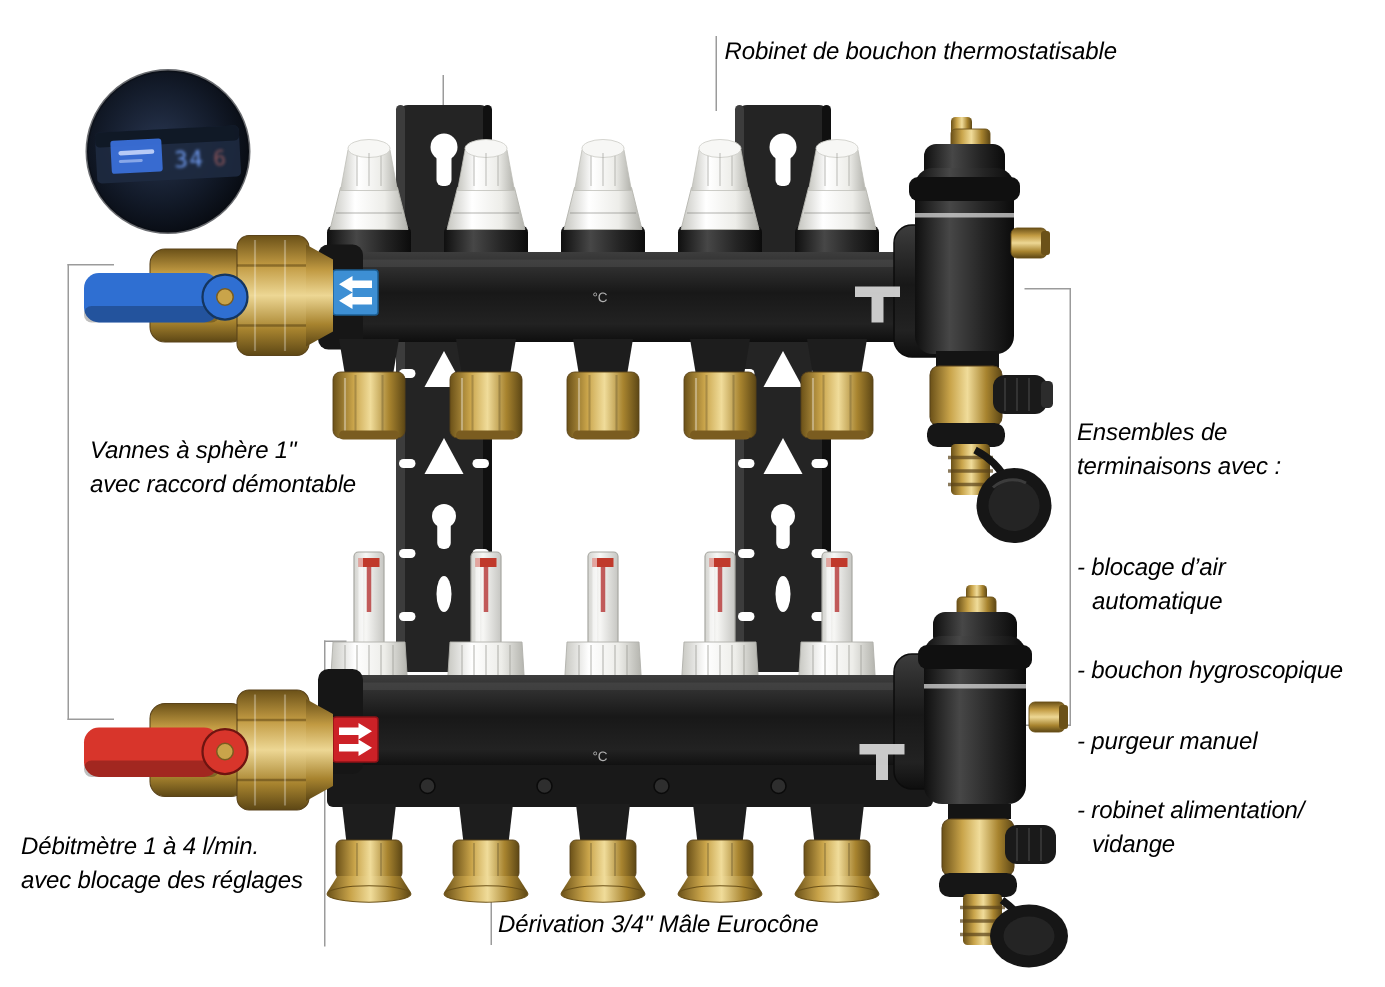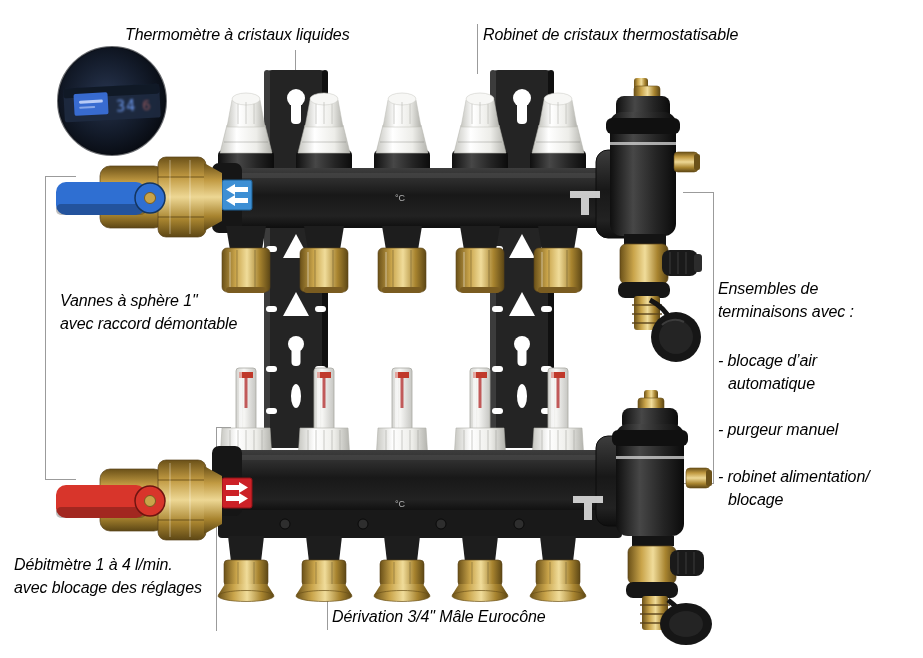--- a/index.html
+++ b/index.html
@@ -6,21 +6,21 @@
   .stage{
     position:relative;width:923px;height:658px;background:#fff;overflow:hidden;
     font-family:"Liberation Sans",sans-serif;
   }
   .lbl{
     position:absolute;z-index:3;font-style:italic;color:#000;
     font-size:16px;line-height:1.45;white-space:pre-line;letter-spacing:-0.1px;
   }
   .right-block{width:200px;}
   .right-block .item{padding-left:10px;text-indent:-10px;}
-  .right-block .title{margin-bottom:2px;}
+  .right-block .title{margin-bottom:20px;}
   .line{position:absolute;z-index:1;}
   .ln-v{width:1px;background:#9b9b9b;}
   .bracket-left{border-left:1px solid #9b9b9b;border-top:1px solid #9b9b9b;border-bottom:1px solid #9b9b9b;}
   .bracket-right{border-right:1px solid #9b9b9b;border-top:1px solid #9b9b9b;border-bottom:1px solid #9b9b9b;}
   .tick-top{border-left:1px solid #9b9b9b;border-top:1px solid #9b9b9b;}
   svg.photo{position:absolute;left:0;top:0;z-index:2;}
   svg text{font-family:"Liberation Sans",sans-serif;}
   .digits{font-family:"DejaVu Sans Mono",monospace;}
 </style>
 </head>
@@ -299,29 +299,29 @@
         <rect x="74" y="92" width="34" height="22" rx="2" fill="#3a6fd8" opacity="0.95"></rect>
         <rect x="79" y="99" width="24" height="3" rx="1.5" fill="#d8e4ff" opacity="0.8"></rect>
         <rect x="79" y="105" width="16" height="2" rx="1" fill="#d8e4ff" opacity="0.5"></rect>
         <text x="116" y="112" font-size="15" class="digits" fill="#6e9af0" filter="url(#fBlur)" letter-spacing="1">34</text>
         <text x="142" y="112" font-size="14" class="digits" fill="#a86060" filter="url(#fBlur)" opacity="0.8">6</text>
       </g>
       <circle cx="112" cy="101" r="54" fill="none" stroke="#0a0d14" stroke-width="2" opacity="0.6"></circle>
     </g>
   </svg>
 
-  <div class="lbl" style="left:125px;top:23px;">Thermomètre à cristaux liquides</div>
-  <div class="lbl" style="left:483px;top:23px;">Robinet de cristaux thermostatisable</div>
+  <div class="lbl" style="left:483px;top:23px;">Robinet de bouchon thermostatisable</div>
   <div class="lbl" style="left:60px;top:289px;">Vannes à sphère 1"
 avec raccord démontable</div>
   <div class="lbl right-block" style="left:718px;top:254px;">
     <div class="title">Ensembles de
 terminaisons avec :</div>
     <div class="item">- blocage d’air
 automatique</div>
+    <div class="item">- bouchon hygroscopique</div>
     <div class="item">- purgeur manuel</div>
     <div class="item">- robinet alimentation/
-blocage</div>
+vidange</div>
   </div>
   <div class="lbl" style="left:14px;top:553px;">Débitmètre 1 à 4 l/min.
 avec blocage des réglages</div>
   <div class="lbl" style="left:332px;top:605px;">Dérivation 3/4" Mâle Eurocône</div>
 </div>
 
 </body></html>

